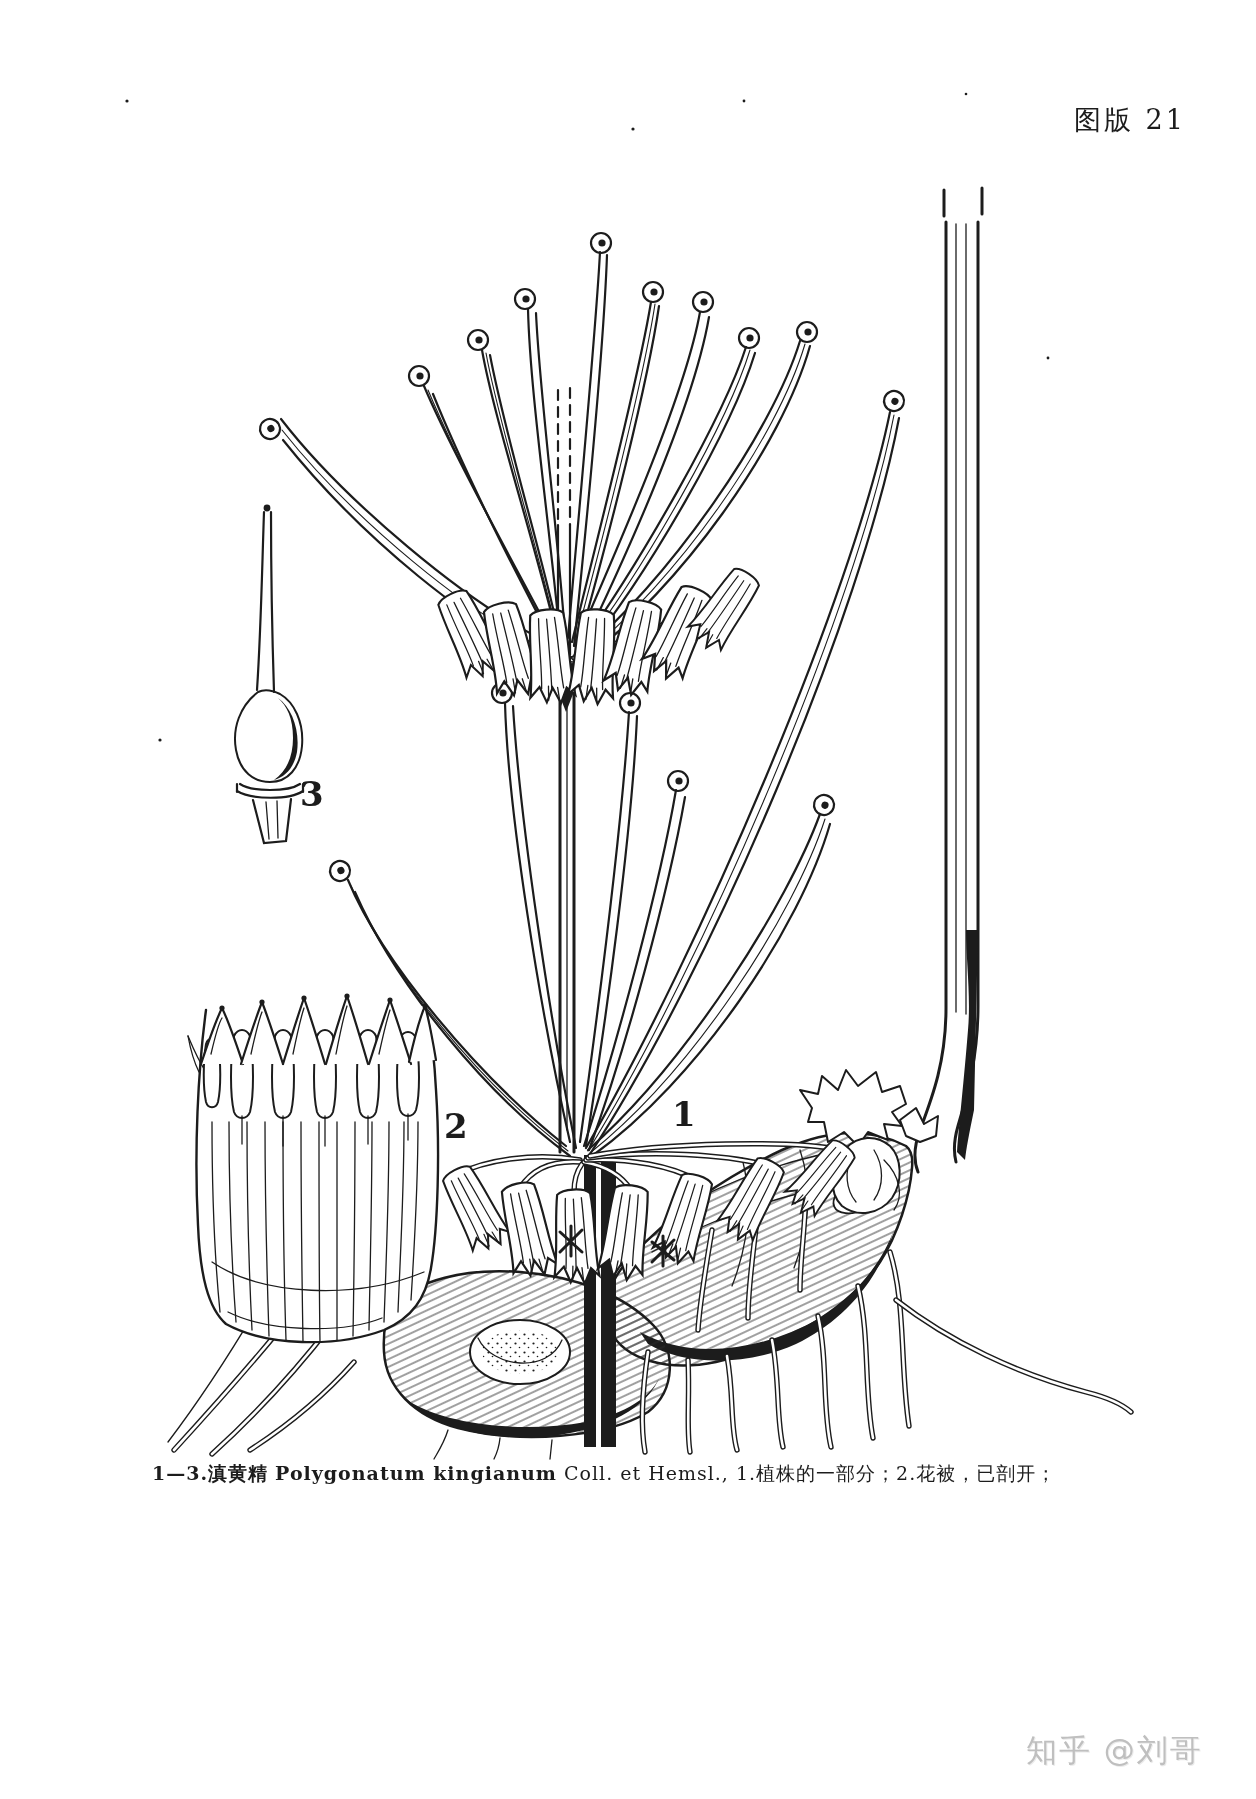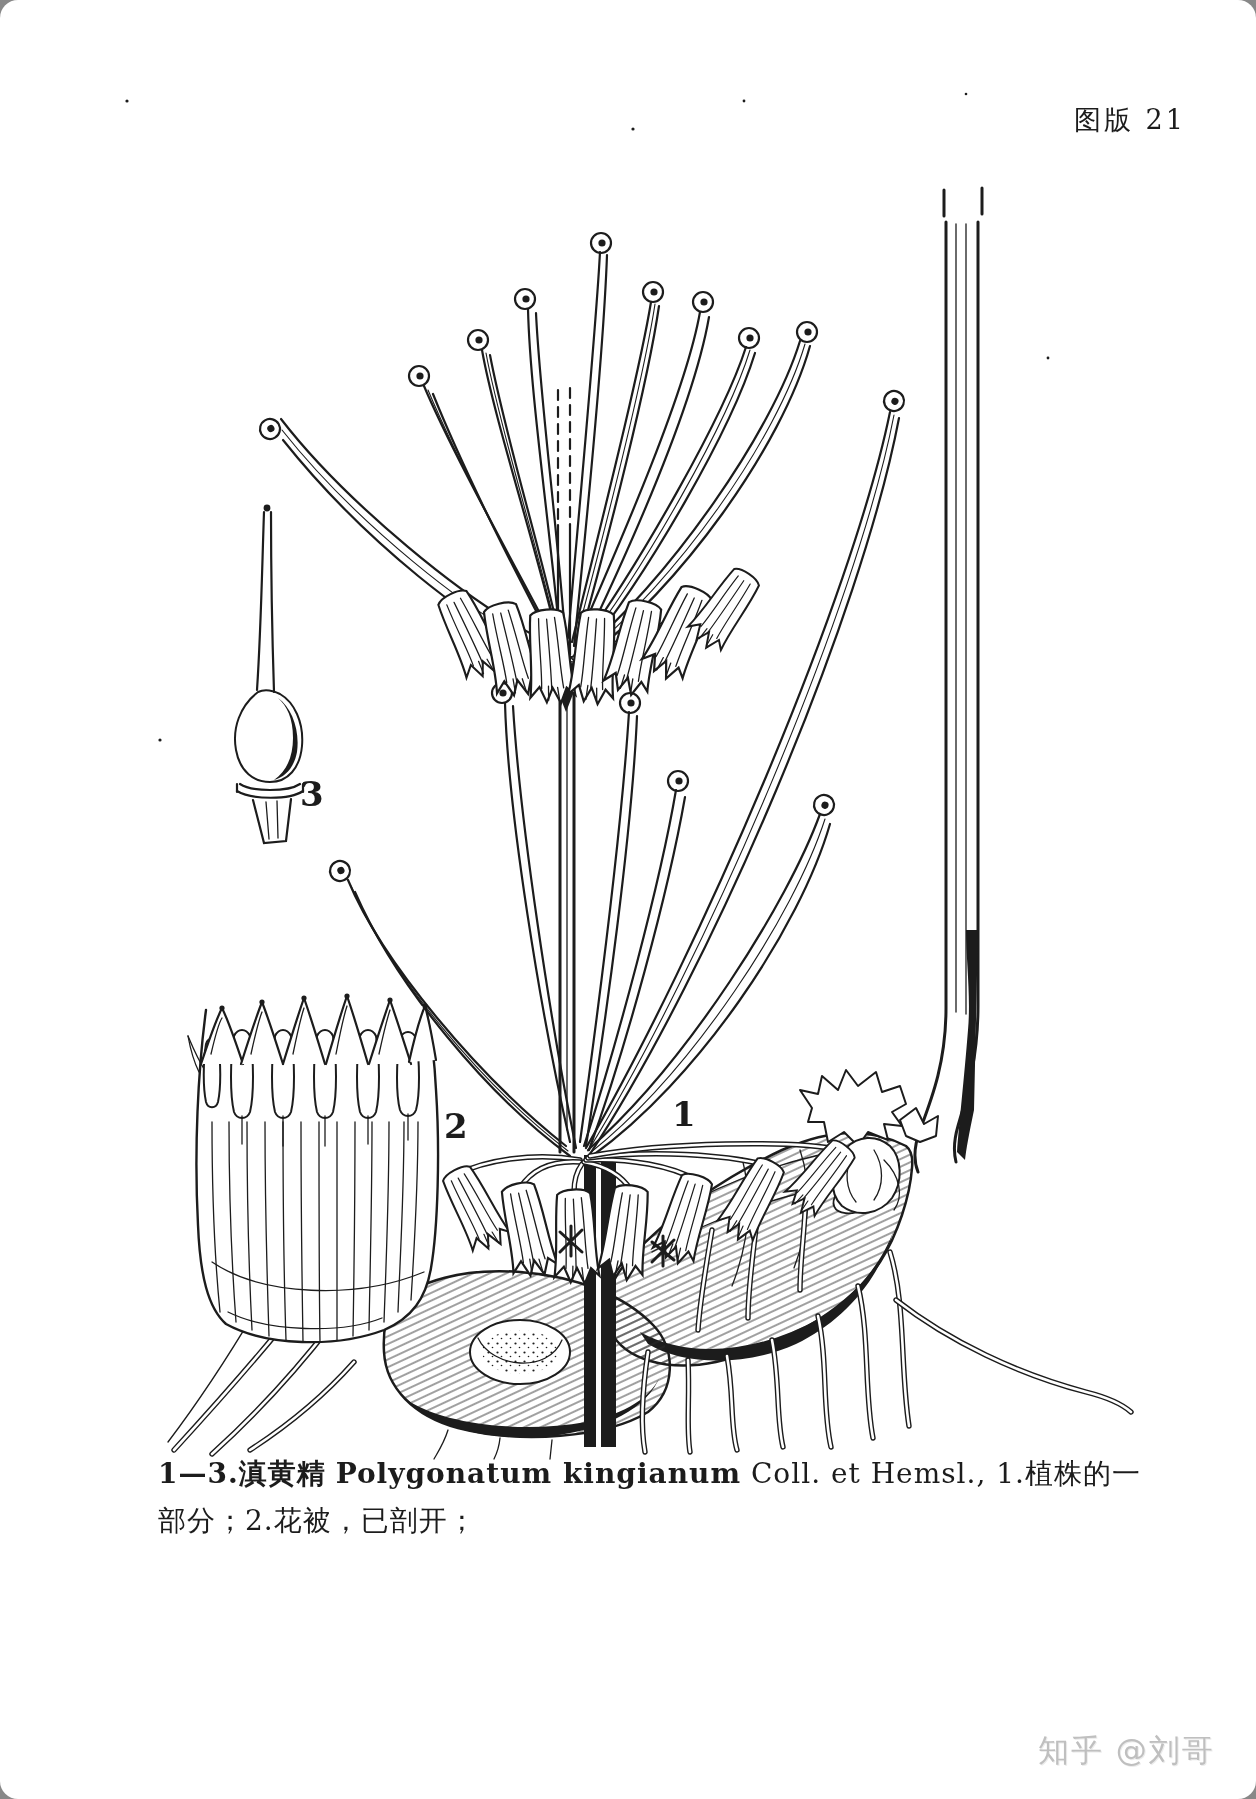--- a/index.html
+++ b/index.html
@@ -1,19 +1,19 @@
 <!DOCTYPE html>
 <html><head>
 <meta charset="utf-8">
 <style>
   html,body{margin:0;padding:0;background:#888;}
   .page{
     position:relative;width:1256px;height:1799px;margin:0 auto;
     background:#ffffff;overflow:hidden;
-    font-family:"DejaVu Serif","Liberation Serif",serif;color:#1c1c1c;border-radius:18px;
+    font-family:"DejaVu Serif","Liberation Serif",serif;color:#1c1c1c;
   }
   .plate-label{
     position:absolute;left:1074px;top:102px;font-size:27px;letter-spacing:3px;
     font-family:"DejaVu Serif","Liberation Serif",serif;
   }
   svg.art{position:absolute;left:0;top:0;}
   svg.art path, svg.art circle, svg.art line{
     fill:none;stroke:#1c1c1c;stroke-width:2.2;stroke-linecap:round;
   }
   svg.art .fillw{fill:#ffffff;}
@@ -23,30 +23,29 @@
   svg.art .bold{stroke-width:3;}
   svg.art .tube{stroke-width:5.4;}
   svg.art .tubecore{stroke:#ffffff;stroke-width:2.6;}
   svg.art .hatchfill{fill:url(#hatchA);}
   svg.art .bell-outline{stroke-linejoin:miter;}
   svg.art text.figlabel{
     fill:#1c1c1c;stroke:none;font-family:"DejaVu Serif","Liberation Serif",serif;
     font-size:34px;font-weight:bold;
   }
   .caption{
-    position:absolute;left:112px;top:1450px;width:1050px;
-    font-size:28px;line-height:47px;letter-spacing:1px;
+    position:absolute;left:106px;top:1450px;width:1050px;
+    font-size:19px;line-height:47px;letter-spacing:1px;
   }
   .caption .l1{padding-left:46px;}
   .caption .b{font-weight:bold;}
   .watermark{
     position:absolute;left:1026px;top:1730px;font-size:31px;letter-spacing:2px;
     color:#bfbfbf;font-family:"DejaVu Sans","Liberation Sans",sans-serif;
     text-shadow:1px 1px 0 #ececec;
-    margin-left:12px;
   }
 </style>
 </head>
 <body>
 
 <div class="page">
 
   <div class="plate-label">图版 21</div>
 
   <svg class="art" width="1256" height="1799" viewBox="0 0 1256 1799">

